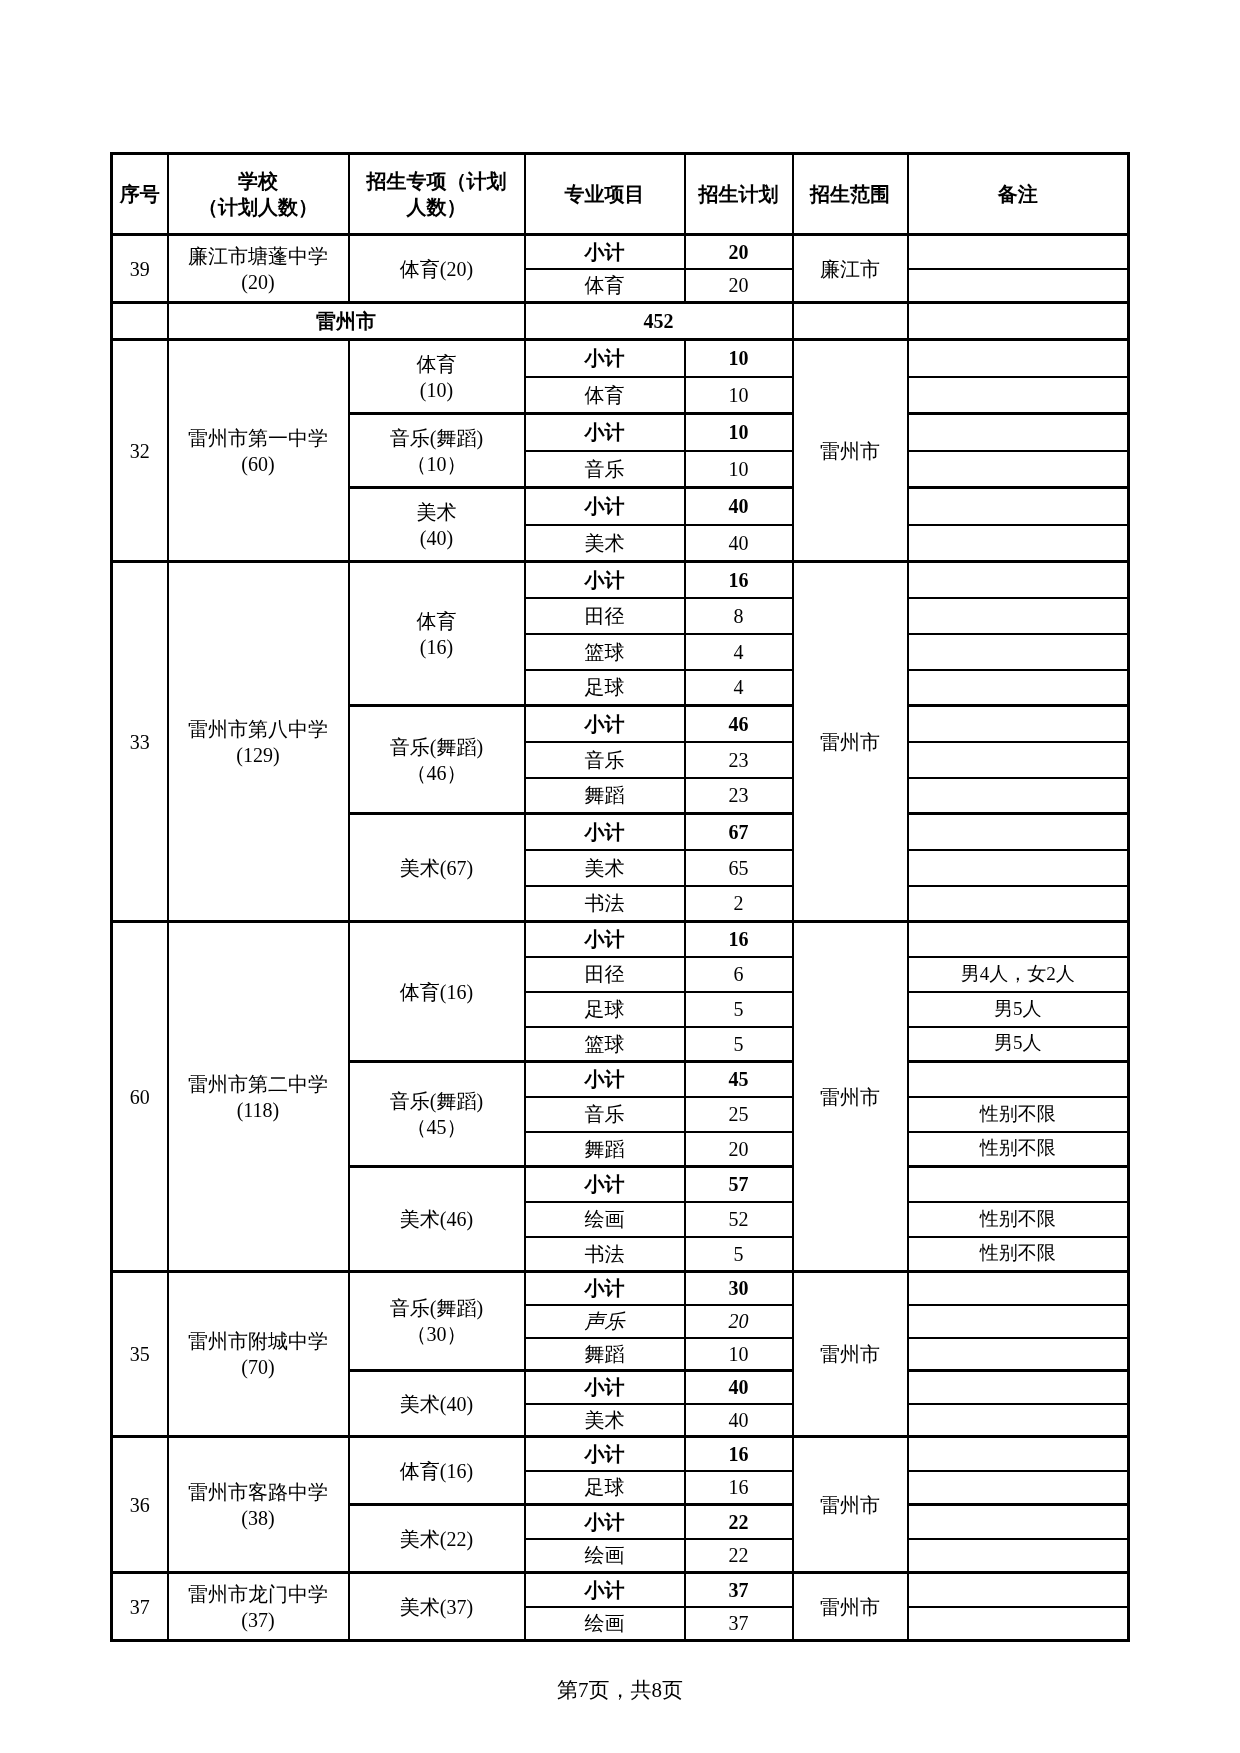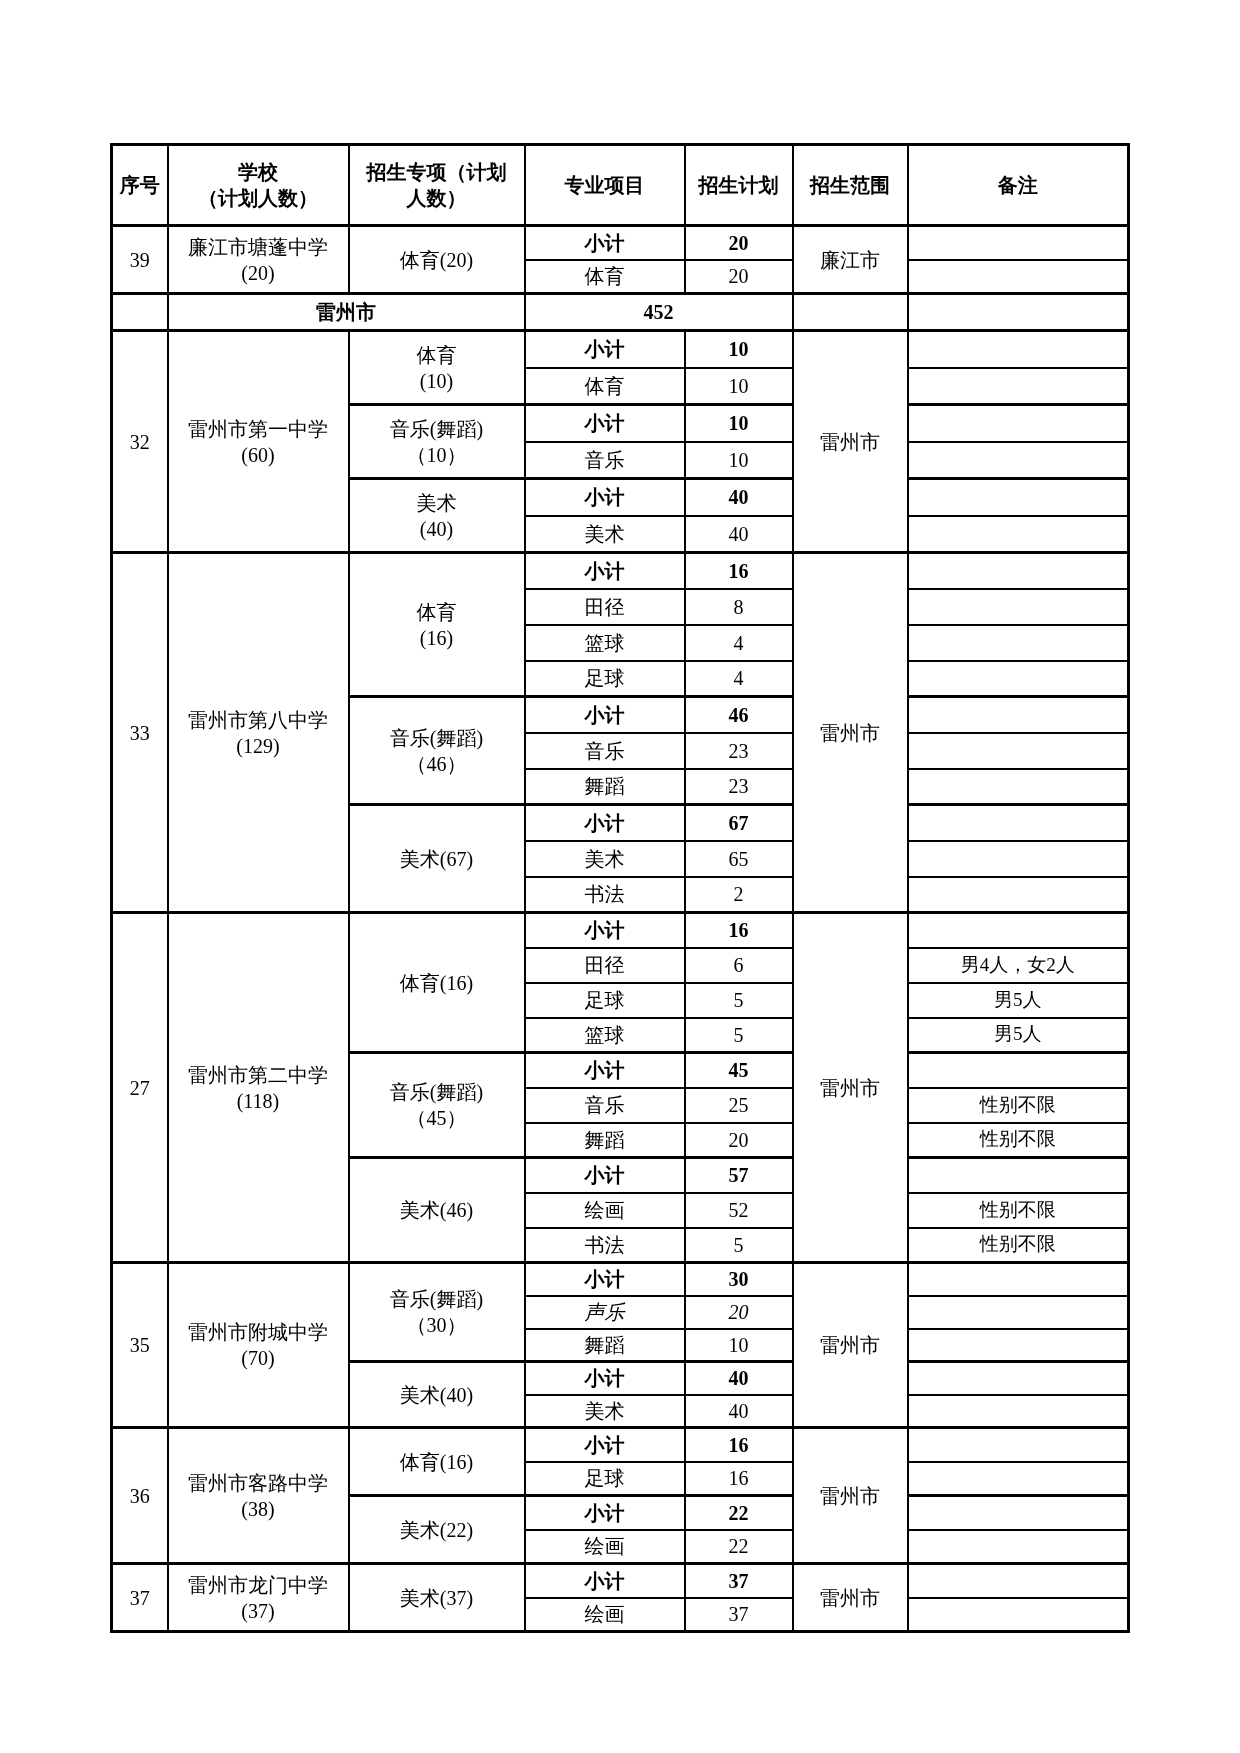--- a/index.html
+++ b/index.html
@@ -2,21 +2,21 @@
 <html><head>
 <meta charset="utf-8">
 <style>
   html,body{margin:0;padding:0;}
   body{
     width:1240px;height:1753px;position:relative;background:#ffffff;color:#000;
     font-family:"Liberation Serif","DejaVu Serif",serif;
   }
   #page{position:absolute;inset:0;background:#fff;}
   table#plan-table{
-    position:absolute;left:110px;top:143px;width:1017px;
+    position:absolute;left:110px;top:152px;width:1017px;
     border-collapse:collapse;table-layout:fixed;
     border:3px solid #000;
   }
   #plan-table th,#plan-table td{
     border:2px solid #000;
     text-align:center;vertical-align:middle;
     padding:0 2px;
     white-space:pre-line;
     font-size:20px;line-height:1.3;
     overflow:hidden;
@@ -175,21 +175,21 @@
           <td data-name="item-cell">美术</td>
           <td data-name="plan-cell">65</td>
           <td data-name="remark-cell"></td>
         </tr>
         <tr data-name="table-row" style="height: 36px;">
           <td data-name="item-cell">书法</td>
           <td data-name="plan-cell">2</td>
           <td data-name="remark-cell"></td>
         </tr>
         <tr data-name="table-row" class="school-start" style="height: 35px;">
-          <td data-name="seq-cell" rowspan="10">27</td>
+          <td data-name="seq-cell" rowspan="10">60</td>
           <td data-name="school-cell" rowspan="10">雷州市第二中学
 (118)</td>
           <td data-name="specialty-cell" rowspan="4">体育(16)</td>
           <td data-name="item-cell" class="subtotal">小计</td>
           <td data-name="plan-cell" class="subtotal">16</td>
           <td data-name="scope-cell" rowspan="10">雷州市</td>
           <td data-name="remark-cell"></td>
         </tr>
         <tr data-name="table-row" style="height: 35px;">
           <td data-name="item-cell">田径</td>
@@ -307,13 +307,14 @@
           <td data-name="scope-cell" rowspan="2">雷州市</td>
           <td data-name="remark-cell"></td>
         </tr>
         <tr data-name="table-row" style="height: 34px;">
           <td data-name="item-cell">绘画</td>
           <td data-name="plan-cell">37</td>
           <td data-name="remark-cell"></td>
         </tr>
       </tbody>
   </table>
+  <div class="page-footer" data-name="page-number-footer">第7页，共8页</div>
 </div>
 
 </body></html>

